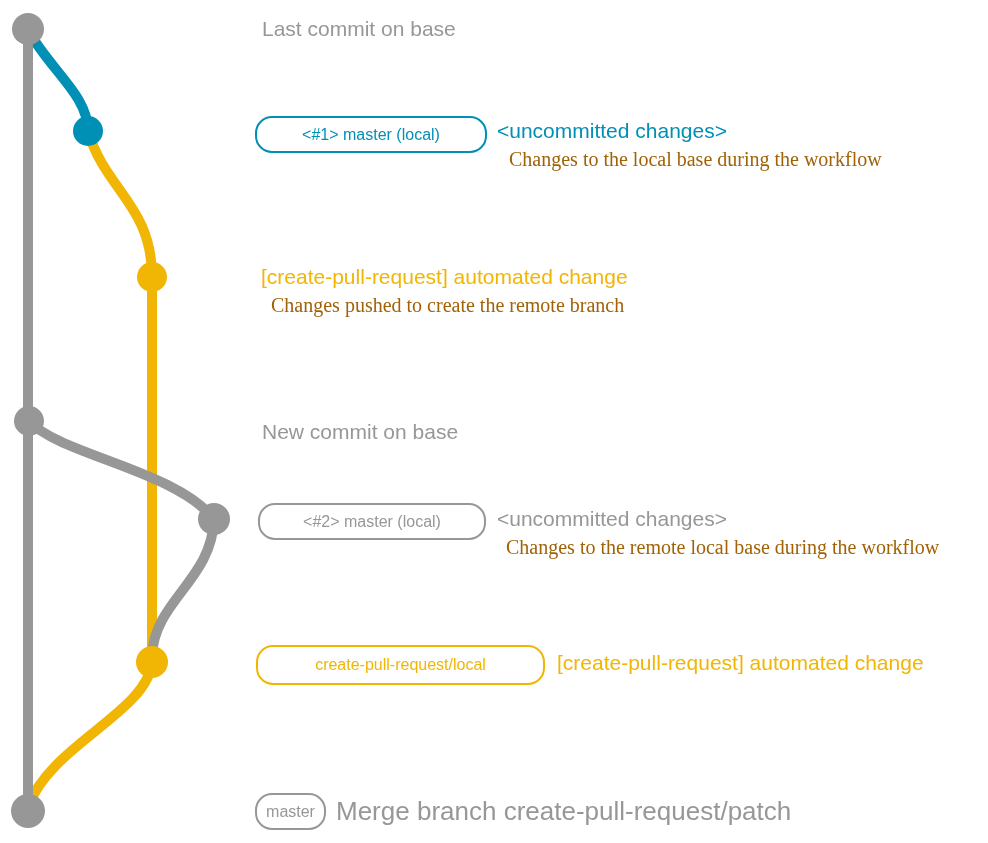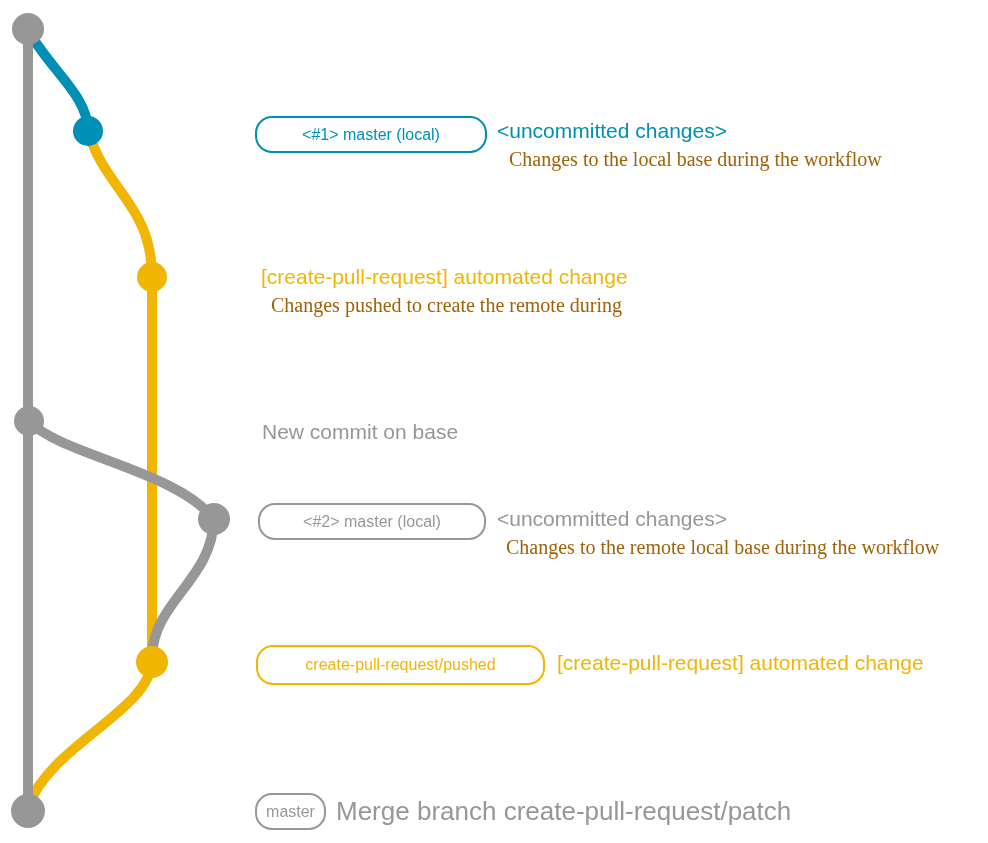--- a/index.html
+++ b/index.html
@@ -65,33 +65,34 @@
 
     <circle cx="28" cy="29" r="16" fill="#979797"></circle>
     <circle cx="88" cy="131" r="15" fill="#008fb5"></circle>
     <circle cx="152" cy="277" r="15" fill="#f1b604"></circle>
     <circle cx="29" cy="421" r="15" fill="#979797"></circle>
     <circle cx="214" cy="519" r="16" fill="#979797"></circle>
     <circle cx="152" cy="662" r="16" fill="#f1b604"></circle>
     <circle cx="28" cy="811" r="17" fill="#979797"></circle>
   </svg>
 
+  <div class="lbl gray" style="left:262px; top:17px;">Last commit on base</div>
 
   <div class="badge teal" style="left:255px; top:116px; width:232px; height:37px;">&lt;#1&gt; master (local)</div>
   <div class="lbl teal" style="left:497px; top:119px;">&lt;uncommitted changes&gt;</div>
   <div class="serif" style="left:509px; top:148px;">Changes to the local base during the workflow</div>
 
   <div class="lbl yellow" style="left:261px; top:265px;">[create-pull-request] automated change</div>
-  <div class="serif" style="left:271px; top:294px;">Changes pushed to create the remote during</div>
+  <div class="serif" style="left:271px; top:294px;">Changes pushed to create the remote branch</div>
 
   <div class="lbl gray" style="left:262px; top:408px;margin-top:12px;">New commit on base</div>
 
   <div class="badge gray" style="left:258px; top:503px; width:228px; height:37px;">&lt;#2&gt; master (local)</div>
   <div class="lbl gray" style="left:497px; top:507px;">&lt;uncommitted changes&gt;</div>
   <div class="serif" style="left:506px; top:536px;">Changes to the remote local base during the workflow</div>
 
-  <div class="badge yellow" style="left:256px; top:645px; width:289px; height:40px;">create-pull-request/pushed</div>
+  <div class="badge yellow" style="left:256px; top:645px; width:289px; height:40px;">create-pull-request/local</div>
   <div class="lbl yellow" style="left:557px; top:651px;">[create-pull-request] automated change</div>
 
   <div class="badge gray" style="left:255px; top:793px; width:71px; height:37px;">master</div>
   <div class="lbl gray" style="left:336px; top:797px; font-size:26px;">Merge branch create-pull-request/patch</div>
 
 </div>
 
 </body></html>

